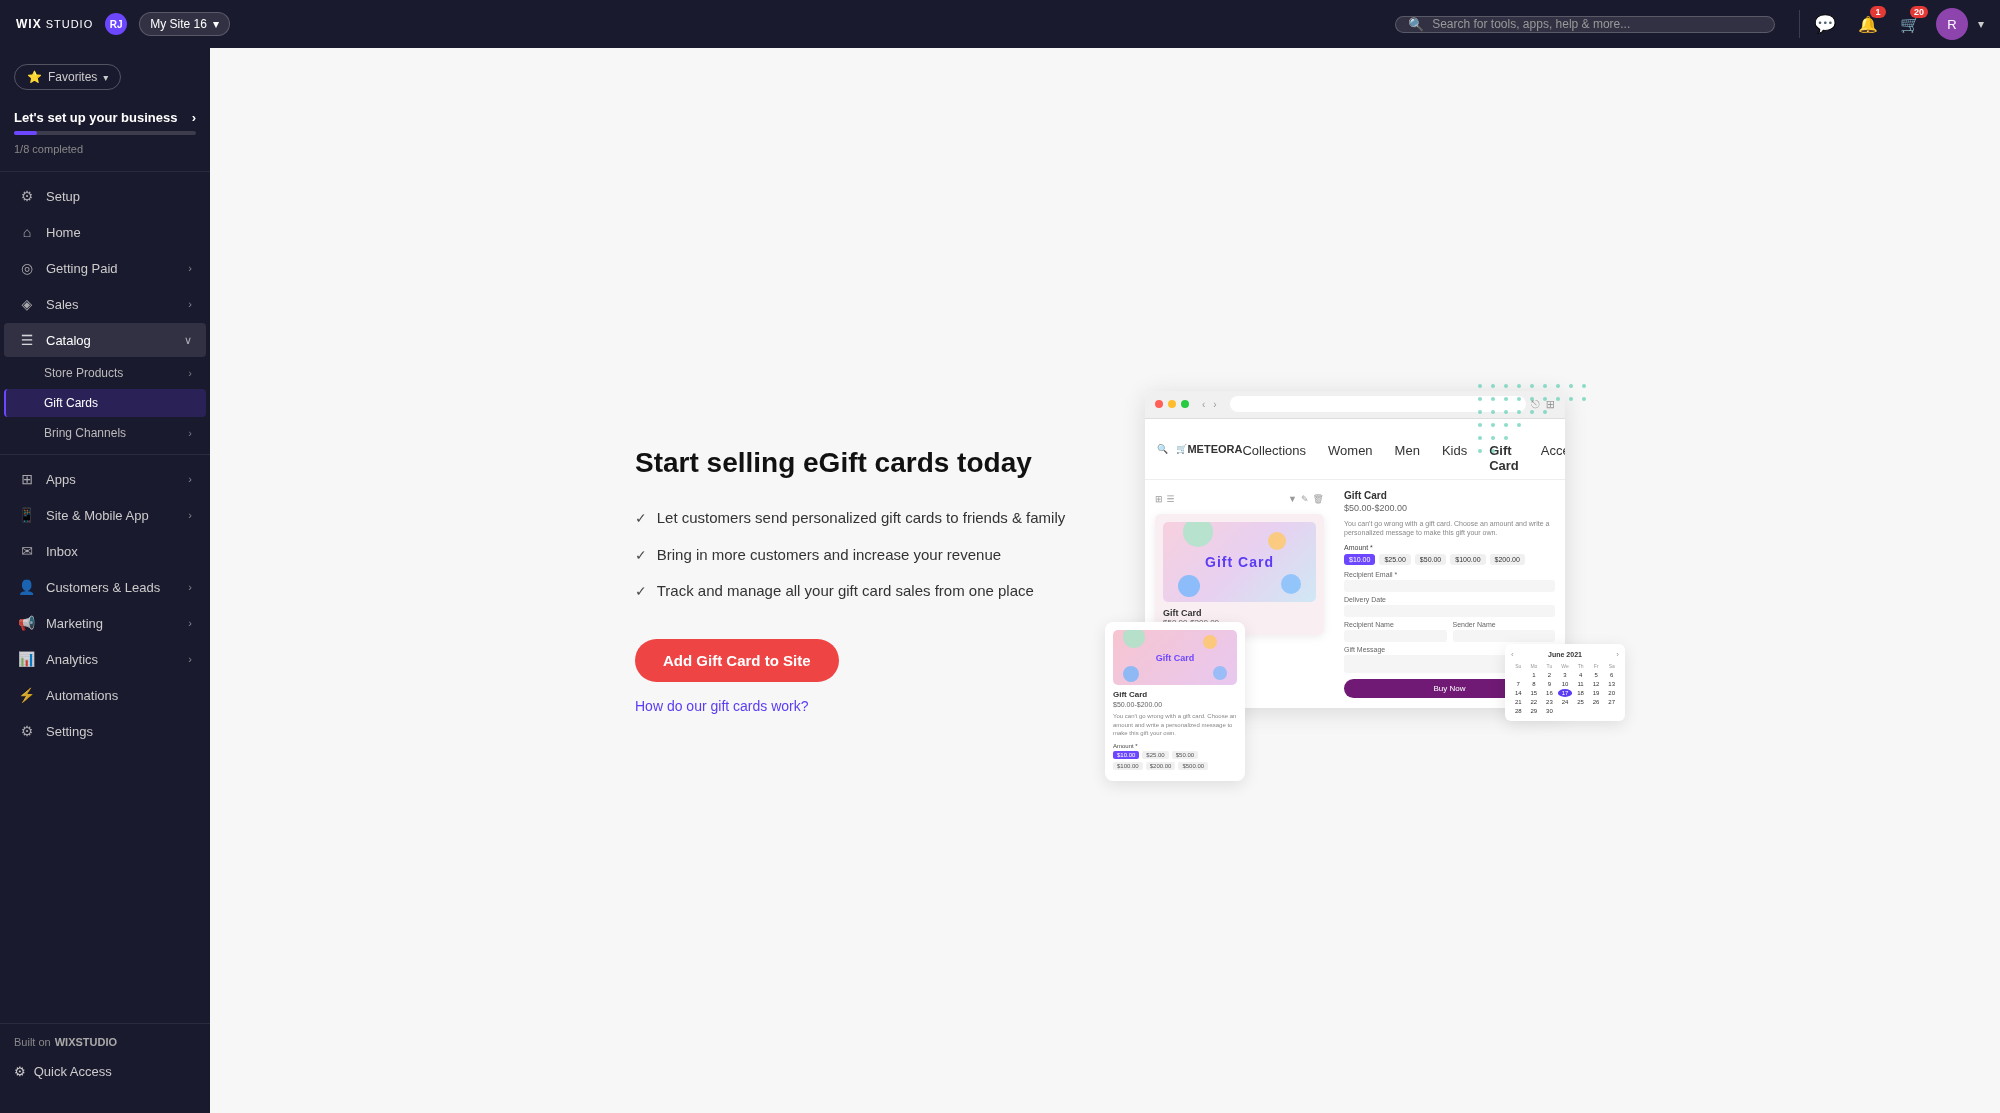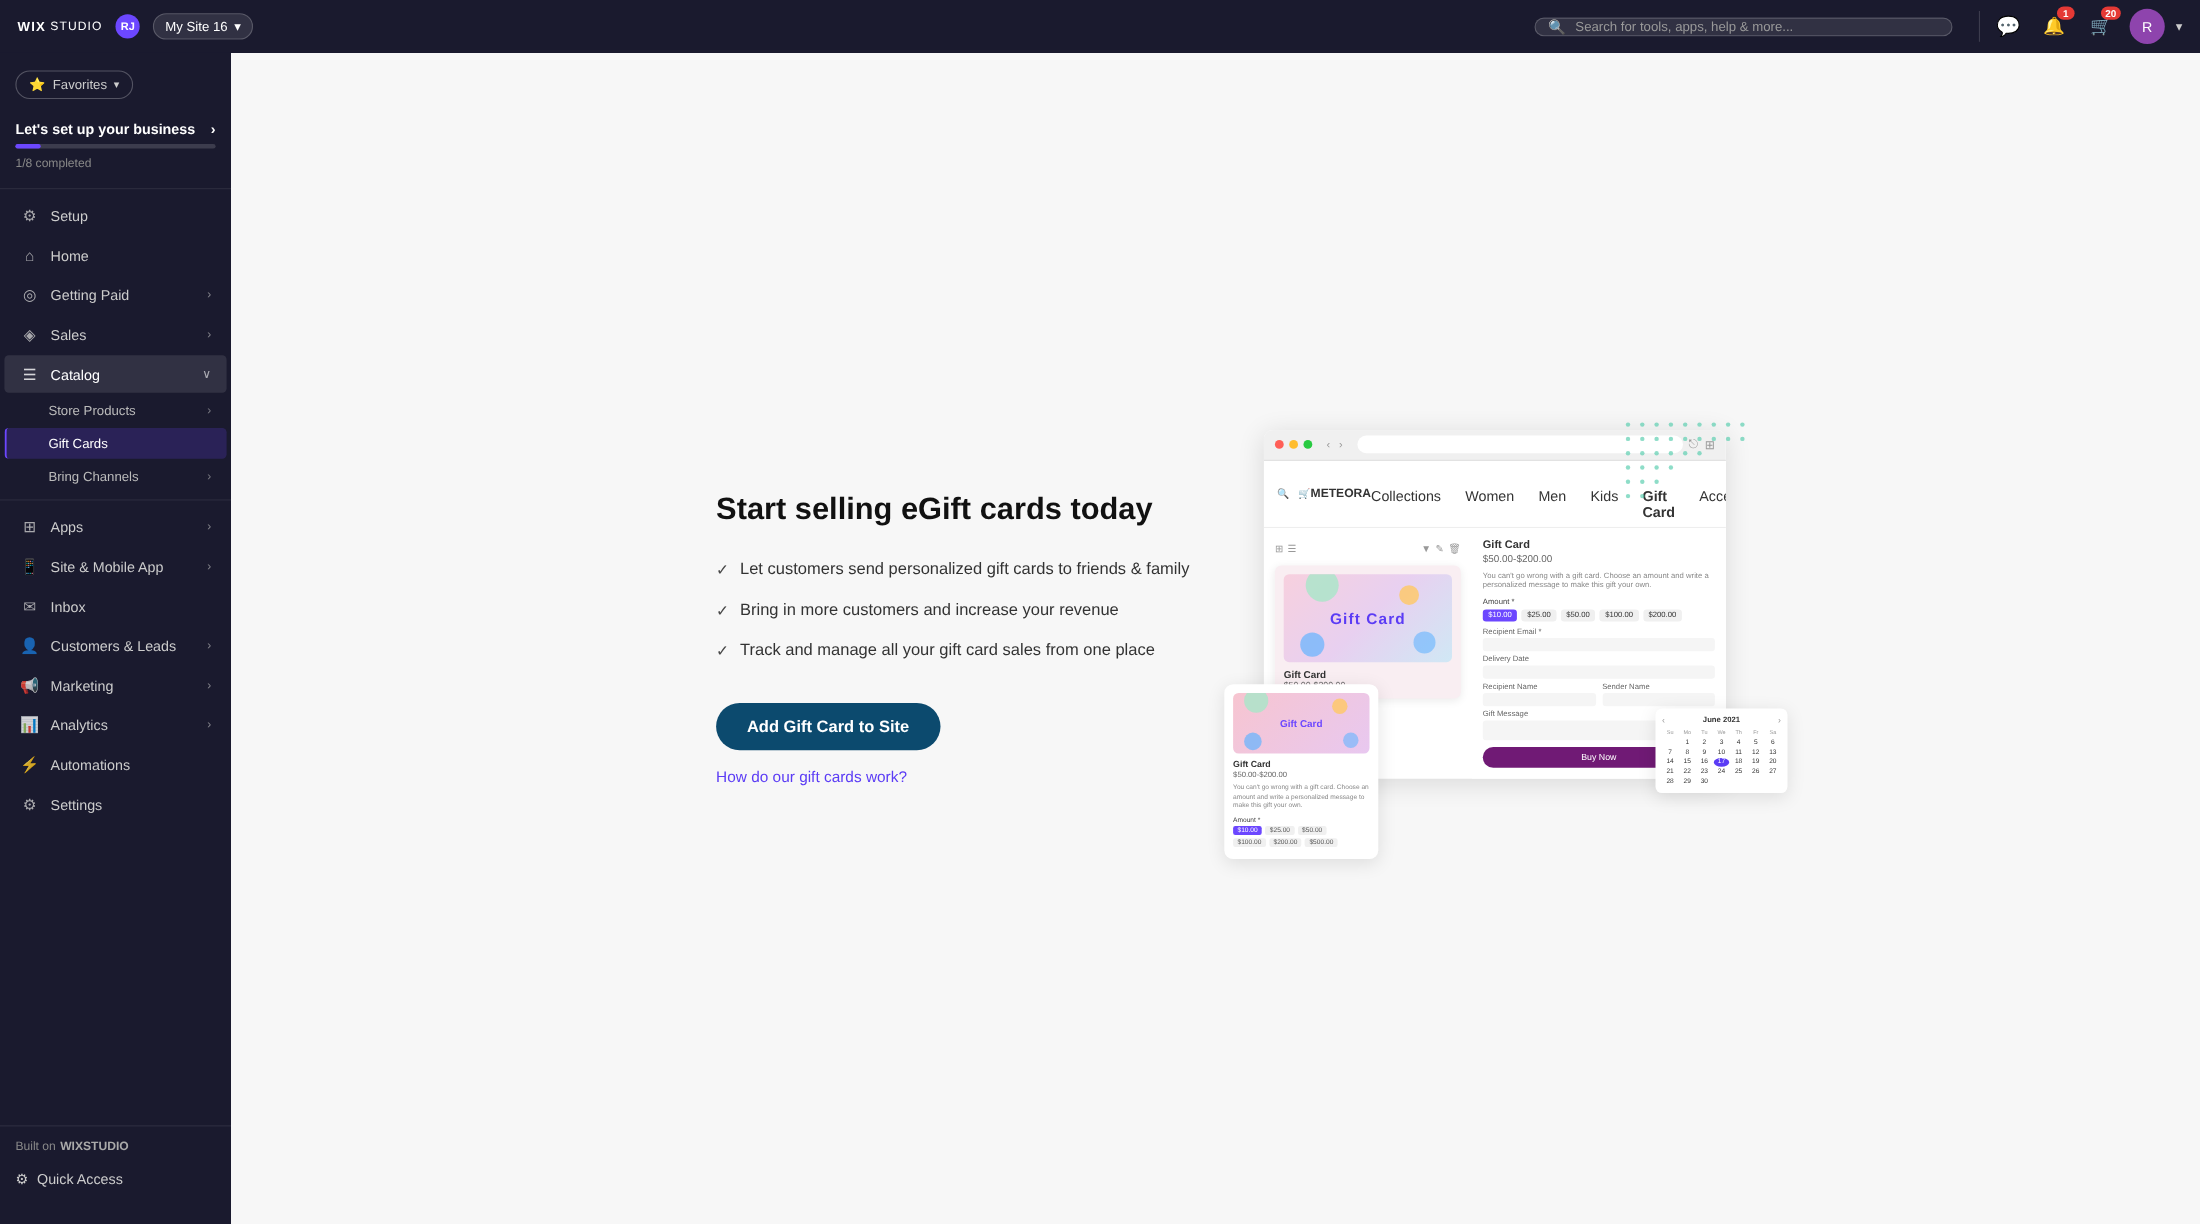--- a/index.html
+++ b/index.html
@@ -126,30 +126,30 @@
 
     
     .main-content {
       flex: 1; background: #f7f7f7; overflow-y: auto;
       display: flex; align-items: center; justify-content: center;
     }
     .gift-card-page {
       display: flex; align-items: center; justify-content: space-between;
       max-width: 1100px; width: 100%; padding: 60px 80px; gap: 60px;
     }
-    .gift-card-text { flex: 1; max-width: 480px; margin-left: 16px; }
+    .gift-card-text { flex: 1; max-width: 480px; }
     .gift-card-title { font-size: 28px; font-weight: 700; color: #111; margin-bottom: 28px; }
     .gift-card-features { list-style: none; margin-bottom: 36px; }
     .gift-card-features li {
       display: flex; align-items: flex-start; gap: 10px;
       font-size: 15px; color: #333; margin-bottom: 14px; line-height: 1.5;
     }
     .check-icon { color: #4a4a4a; font-size: 14px; margin-top: 1px; flex-shrink: 0; }
     .add-gift-btn {
-      background: #0c4a6e; color: #fff; border: none; border-radius: 24px;
+      background: #ef4444; color: #fff; border: none; border-radius: 24px;
       padding: 13px 28px; font-size: 15px; font-weight: 600; cursor: pointer;
       margin-bottom: 16px; display: inline-block;
     }
     .how-link { color: #5b3cf5; font-size: 14px; text-decoration: none; cursor: pointer; display: block; }
 
     
     .gift-card-illustration {
       flex: 1; max-width: 480px; position: relative; min-height: 380px;
     }
     

